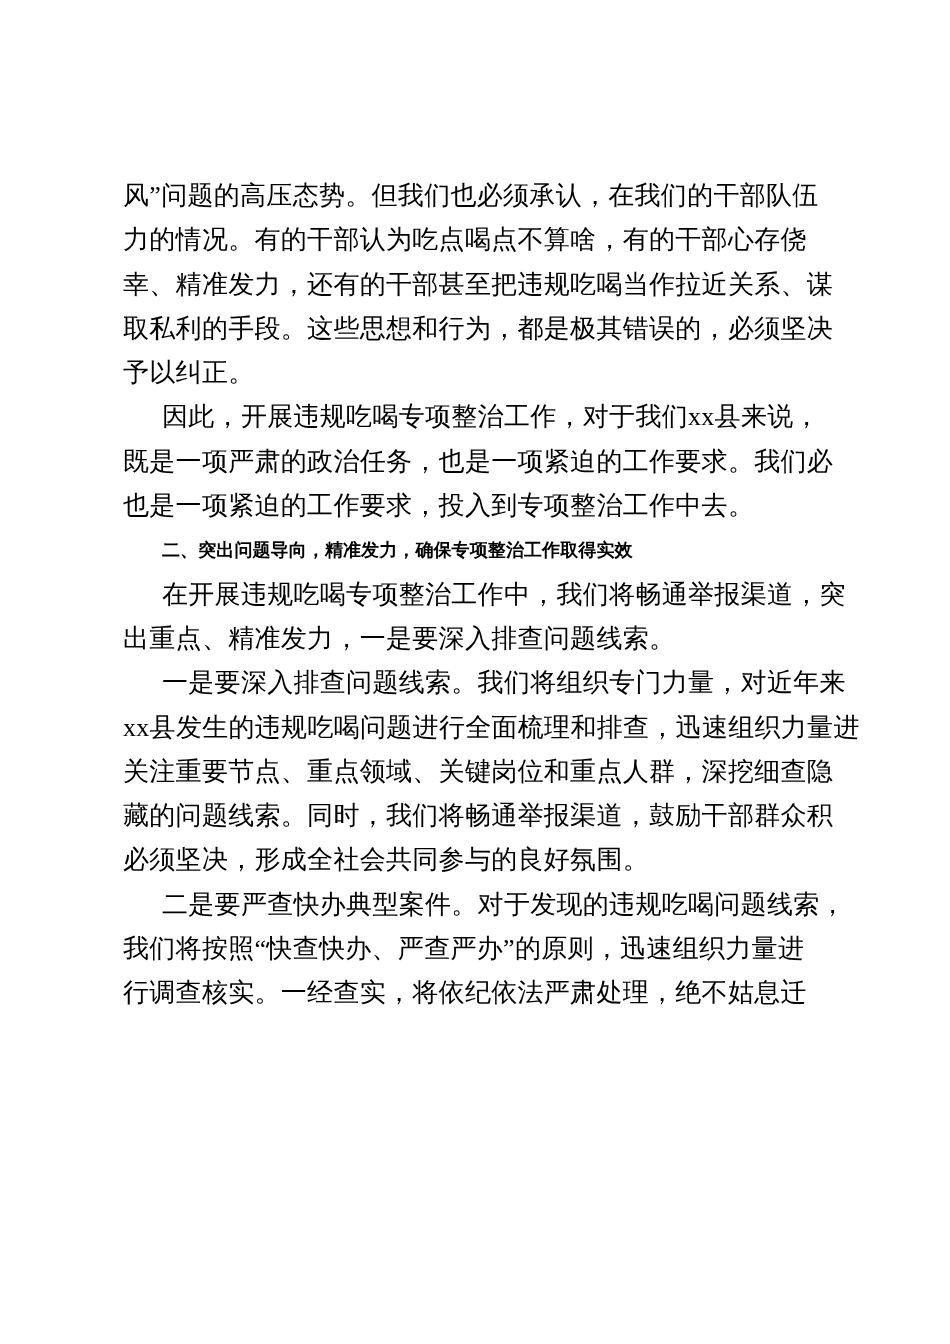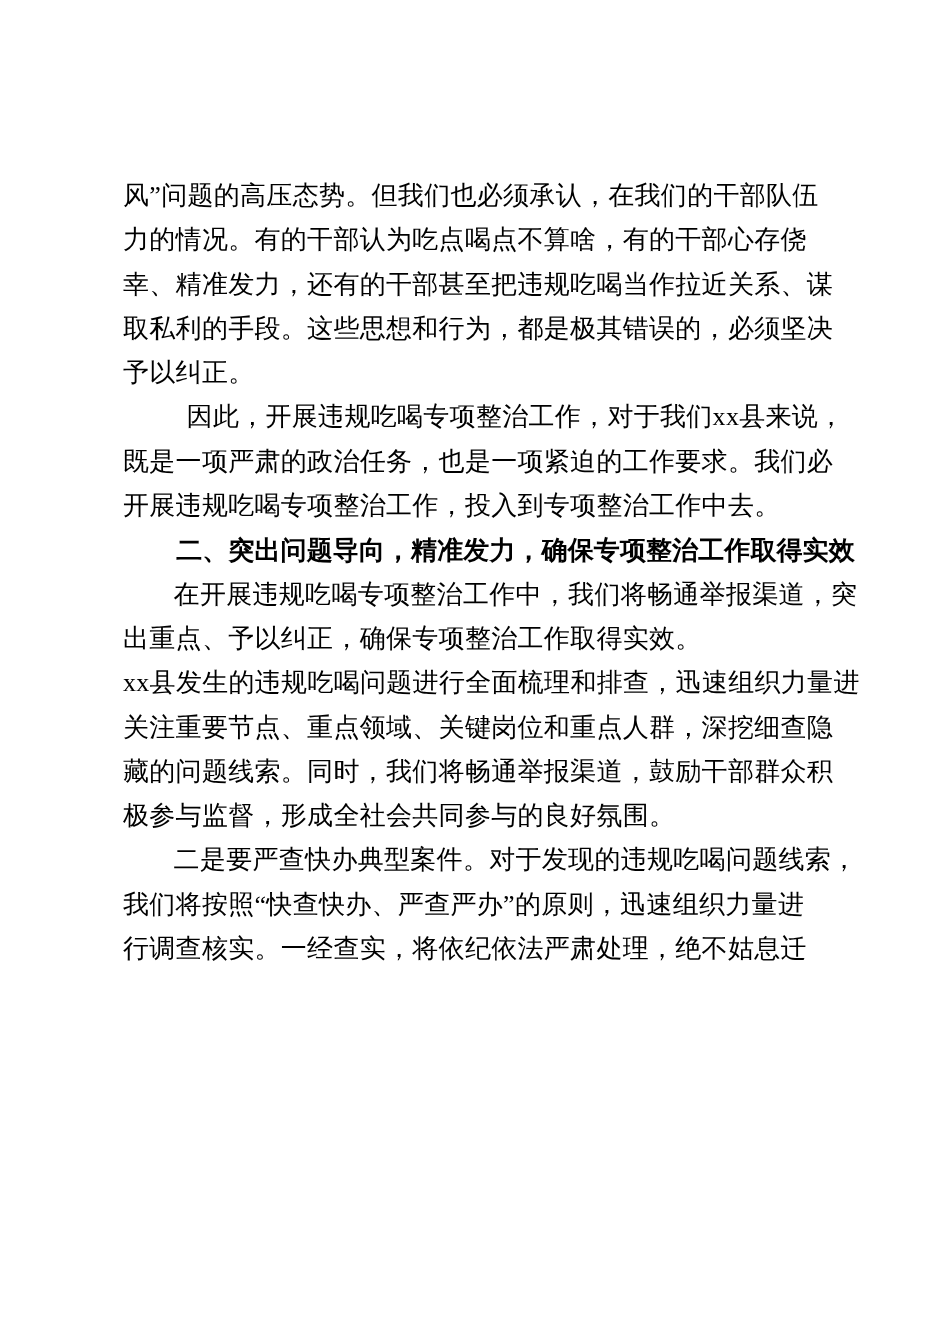--- a/index.html
+++ b/index.html
@@ -20,44 +20,44 @@
     font-family: "Liberation Serif", "DejaVu Serif", serif;
     font-size: 26px;
     line-height: 44.3px;
   }
   .line {
     white-space: pre;
     letter-spacing: 0.3px;
   }
   .indent {
     text-indent: 39px;
-    text-align: center;
   }
   .heading {
     font-family: "DejaVu Sans", "Liberation Sans", sans-serif;
     font-weight: 700;
-    font-size: 26px;
+    font-size: 18px;
     letter-spacing: 0.1px;
   }
 </style>
 </head>
 <body>
 
 <div class="page">
   <div class="line">风”问题的高压态势。但我们也必须承认，在我们的干部队伍</div>
   <div class="line">力的情况。有的干部认为吃点喝点不算啥，有的干部心存侥</div>
   <div class="line">幸、精准发力，还有的干部甚至把违规吃喝当作拉近关系、谋</div>
   <div class="line">取私利的手段。这些思想和行为，都是极其错误的，必须坚决</div>
   <div class="line">予以纠正。</div>
   <div class="line indent">因此，开展违规吃喝专项整治工作，对于我们xx县来说，</div>
   <div class="line">既是一项严肃的政治任务，也是一项紧迫的工作要求。我们必</div>
-  <div class="line">开展违规吃喝专项整治工作，投入到专项整治工作中去。</div>
+  <div class="line">也是一项紧迫的工作要求，投入到专项整治工作中去。</div>
   <div class="line indent heading">二、突出问题导向，精准发力，确保专项整治工作取得实效</div>
   <div class="line indent">在开展违规吃喝专项整治工作中，我们将畅通举报渠道，突</div>
-  <div class="line">出重点、予以纠正，确保专项整治工作取得实效。</div>
+  <div class="line">出重点、精准发力，一是要深入排查问题线索。</div>
+  <div class="line indent">一是要深入排查问题线索。我们将组织专门力量，对近年来</div>
   <div class="line">xx县发生的违规吃喝问题进行全面梳理和排查，迅速组织力量进</div>
   <div class="line">关注重要节点、重点领域、关键岗位和重点人群，深挖细查隐</div>
   <div class="line">藏的问题线索。同时，我们将畅通举报渠道，鼓励干部群众积</div>
-  <div class="line">极参与监督，形成全社会共同参与的良好氛围。</div>
+  <div class="line">必须坚决，形成全社会共同参与的良好氛围。</div>
   <div class="line indent">二是要严查快办典型案件。对于发现的违规吃喝问题线索，</div>
   <div class="line">我们将按照“快查快办、严查严办”的原则，迅速组织力量进</div>
   <div class="line">行调查核实。一经查实，将依纪依法严肃处理，绝不姑息迁</div>
 </div>
 
 </body></html>

